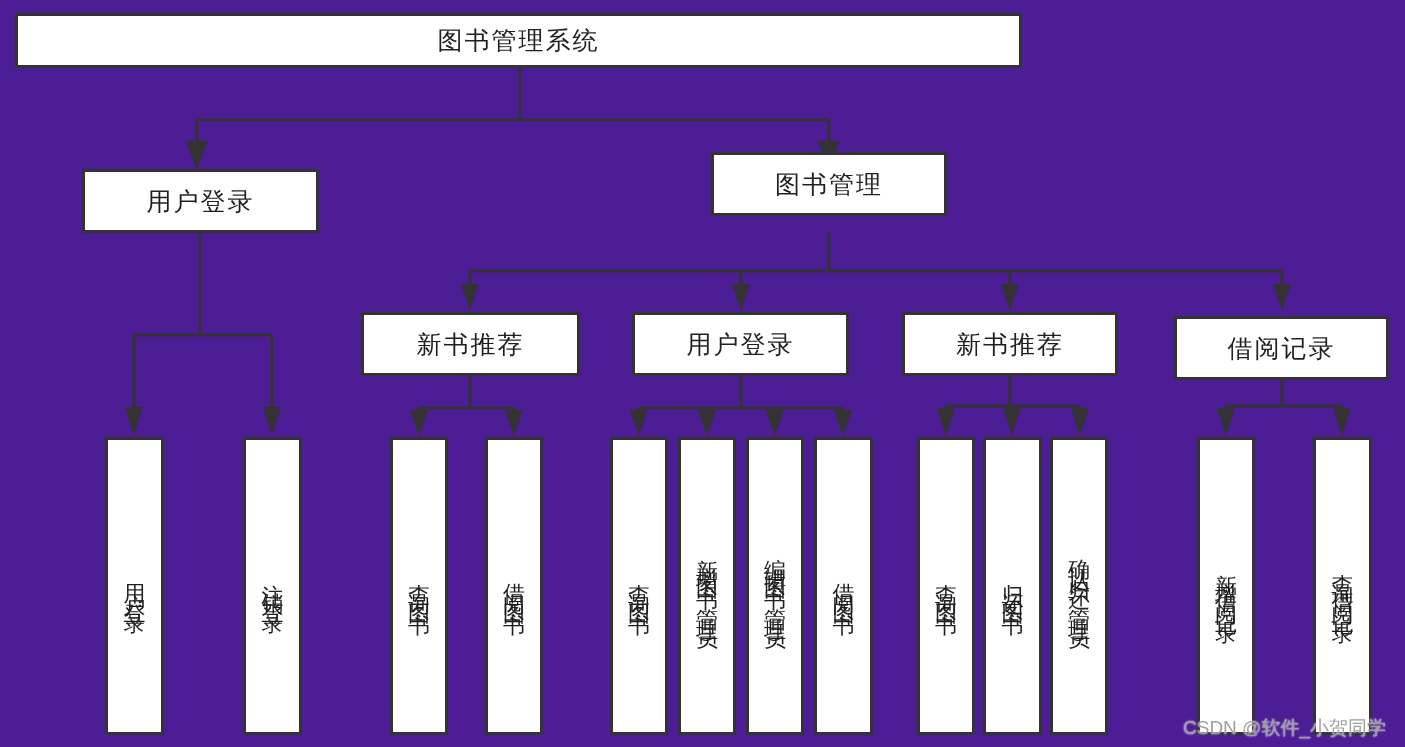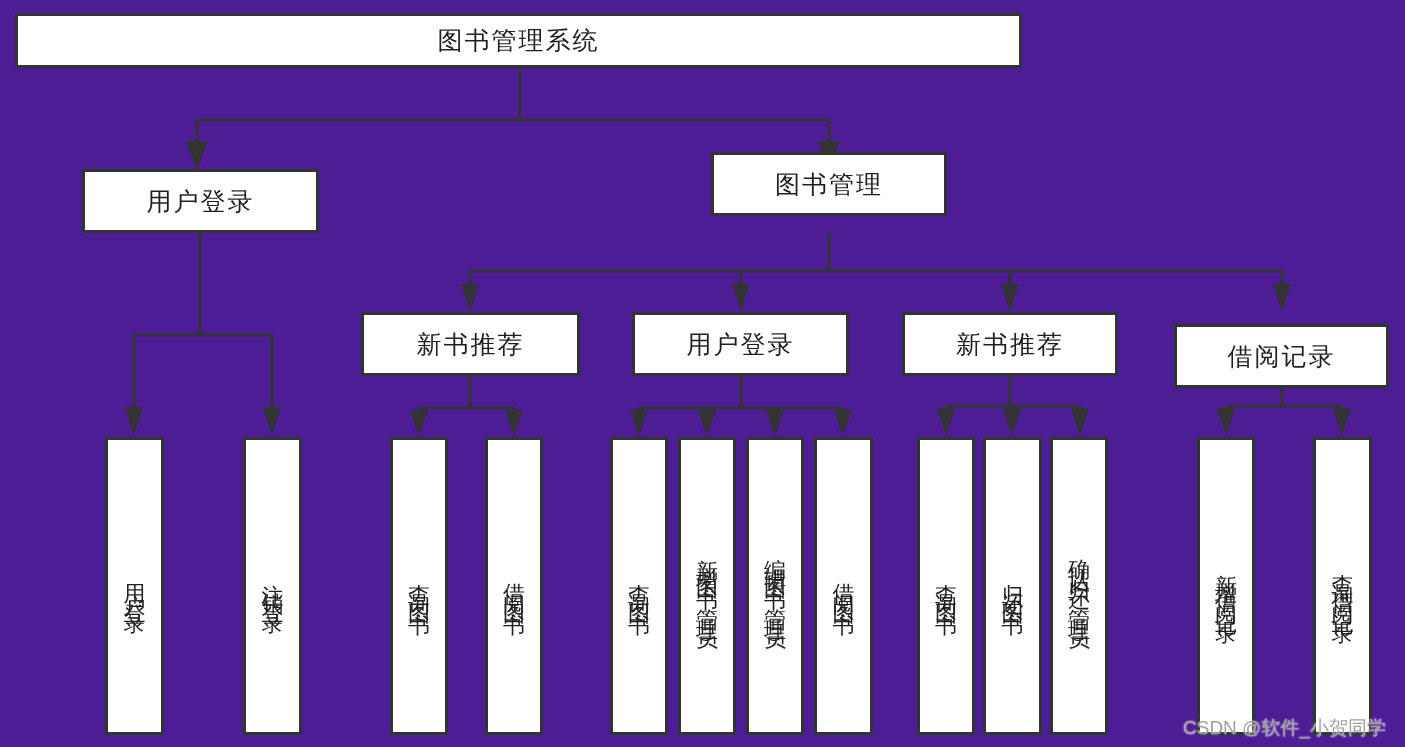--- a/index.html
+++ b/index.html
@@ -92,21 +92,21 @@
   </svg>
 
   <div class="box" style="left:15px;top:13px;width:1007px;height:55px">图书管理系统</div>
 
   <div class="box" style="left:82px;top:169px;width:237px;height:64px">用户登录</div>
   <div class="box" style="left:711px;top:152px;width:236px;height:64px">图书管理</div>
 
   <div class="box" style="left:361px;top:312px;width:219px;height:64px">新书推荐</div>
   <div class="box" style="left:632px;top:312px;width:217px;height:64px">用户登录</div>
   <div class="box" style="left:902px;top:312px;width:216px;height:64px">新书推荐</div>
-  <div class="box" style="left:1174px;top:324px;width:215px;height:64px">借阅记录</div>
+  <div class="box" style="left:1174px;top:316px;width:215px;height:64px">借阅记录</div>
 
   <div class="box leaf" style="left:105px;top:437px;width:59px;height:298px">用户登录</div>
   <div class="box leaf" style="left:243px;top:437px;width:59px;height:298px">注销登录</div>
 
   <div class="box leaf" style="left:390px;top:437px;width:58px;height:298px">查询图书</div>
   <div class="box leaf" style="left:485px;top:437px;width:58px;height:298px">借阅图书</div>
 
   <div class="box leaf" style="left:610px;top:437px;width:58px;height:298px">查询图书</div>
   <div class="box leaf" style="left:678px;top:437px;width:58px;height:298px">新增图书（管理员）</div>
   <div class="box leaf" style="left:746px;top:437px;width:58px;height:298px">编辑图书（管理员）</div>

